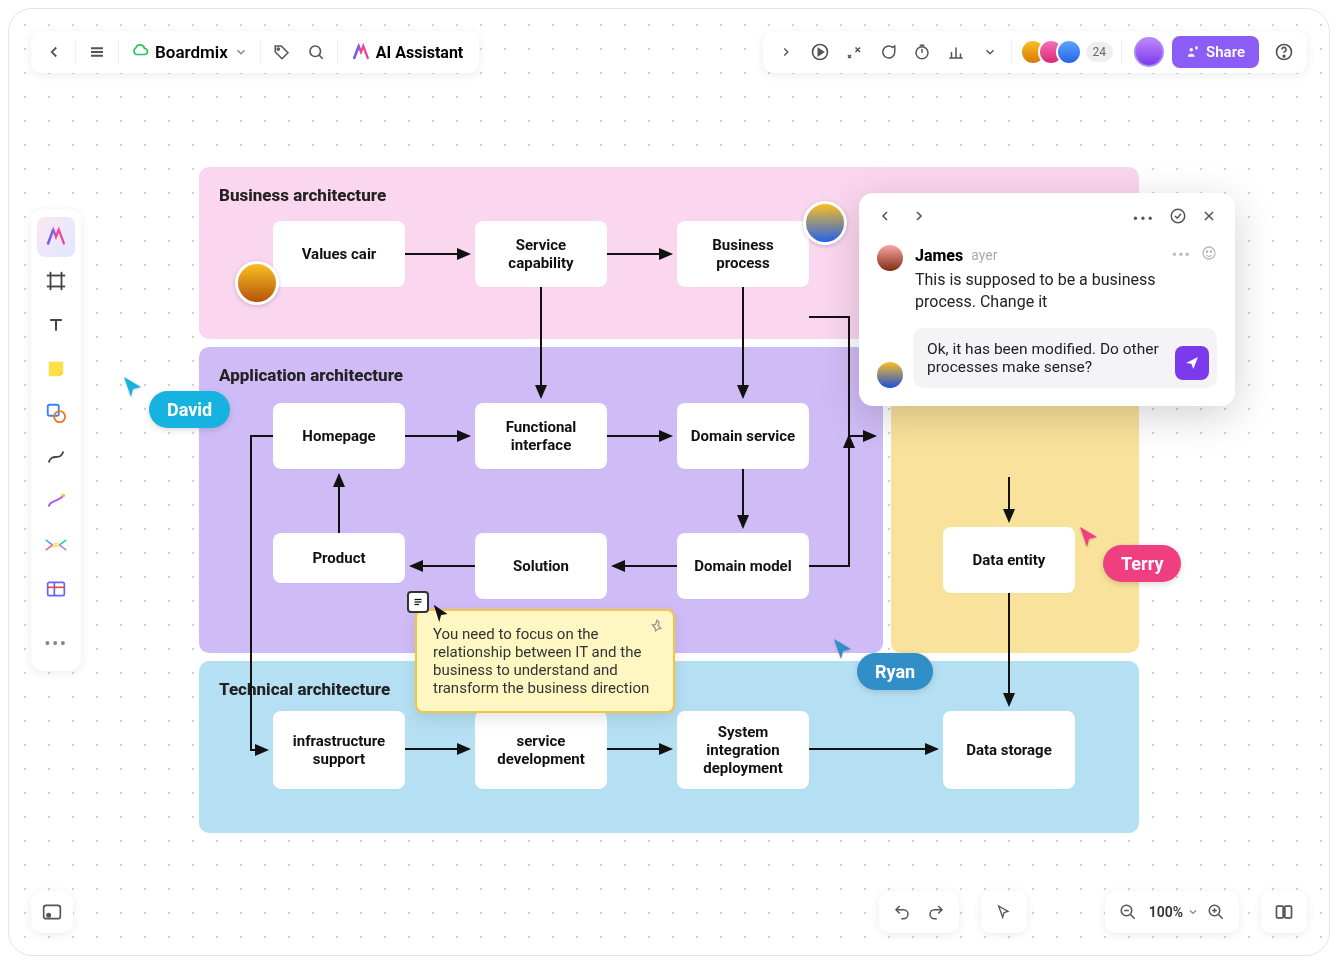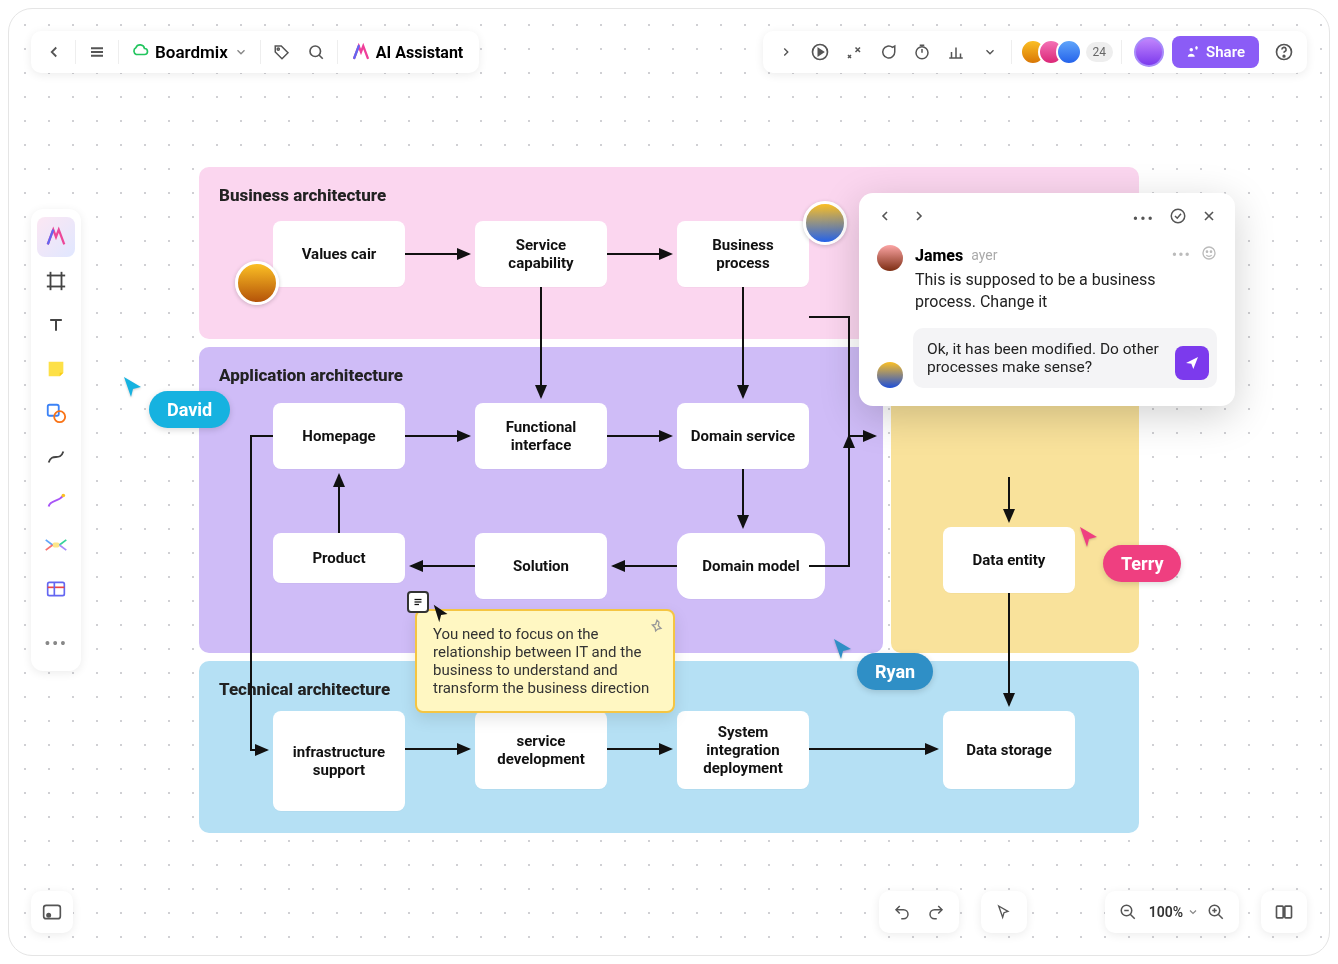--- a/index.html
+++ b/index.html
@@ -362,29 +362,29 @@
   <div class="node" style="left:668px; top:212px; width:132px; height:66px;">Business process</div>
 
   <div class="section sec-purple">
     <div class="sec-title">Application architecture</div>
   </div>
   <div class="node" style="left:264px; top:394px; width:132px; height:66px;">Homepage</div>
   <div class="node" style="left:466px; top:394px; width:132px; height:66px;">Functional interface</div>
   <div class="node" style="left:668px; top:394px; width:132px; height:66px;">Domain service</div>
   <div class="node" style="left:264px; top:524px; width:132px; height:50px;">Product</div>
   <div class="node" style="left:466px; top:524px; width:132px; height:66px;">Solution</div>
-  <div class="node" style="left:668px; top:524px; width:148px; height:66px;border-radius:14px;">Domain model</div>
+  <div class="node" style="left:668px; top:524px; width:132px; height:66px;">Domain model</div>
 
   <div class="section sec-yellow"></div>
   <div class="node" style="left:934px; top:518px; width:132px; height:66px;">Data entity</div>
 
   <div class="section sec-blue">
     <div class="sec-title">Technical architecture</div>
   </div>
-  <div class="node" style="left:264px; top:702px; width:132px; height:100px;">infrastructure support</div>
+  <div class="node" style="left:264px; top:702px; width:132px; height:78px;">infrastructure support</div>
   <div class="node" style="left:668px; top:702px; width:132px; height:78px;">System integration deployment</div>
   <div class="node" style="left:466px; top:702px; width:132px; height:78px;">service development</div>
   <div class="node" style="left:934px; top:702px; width:132px; height:78px;">Data storage</div>
 
   <svg class="arrows">
     <defs>
       <marker id="ah" markerWidth="8" markerHeight="8" refX="6" refY="3" orient="auto">
         <path d="M0,0 L7,3 L0,6 z" fill="#111"></path>
       </marker>
     </defs>

